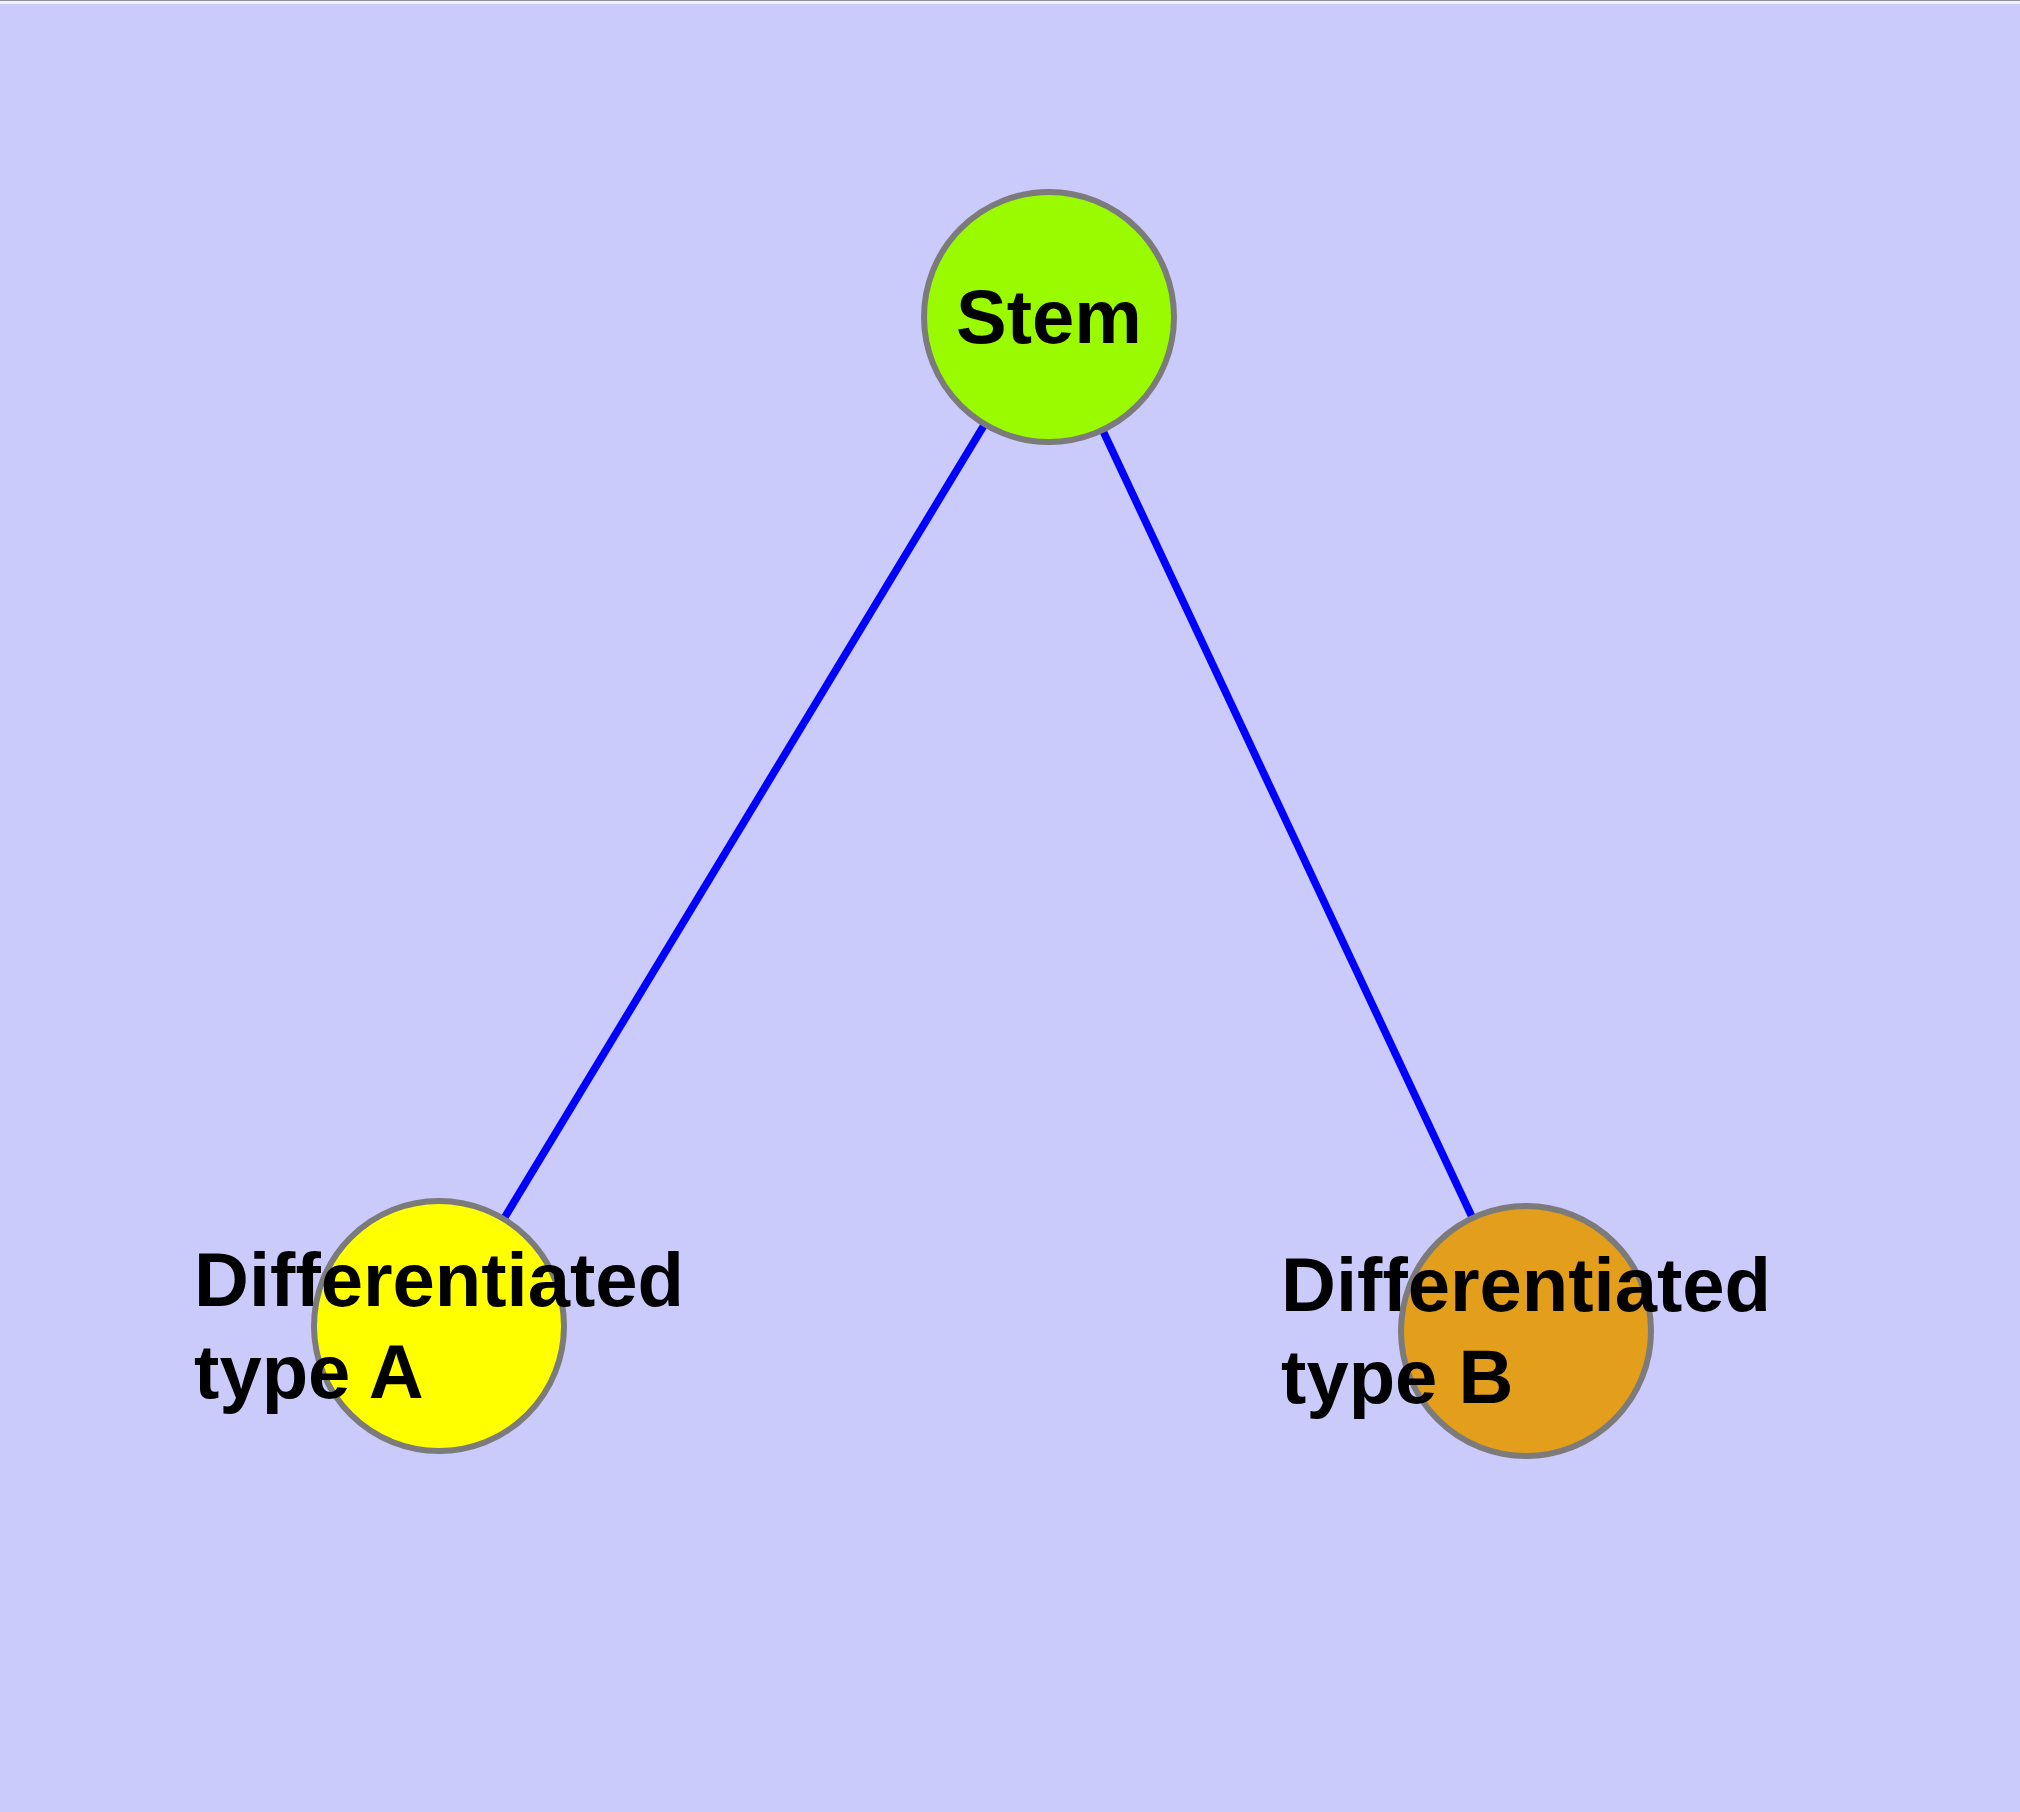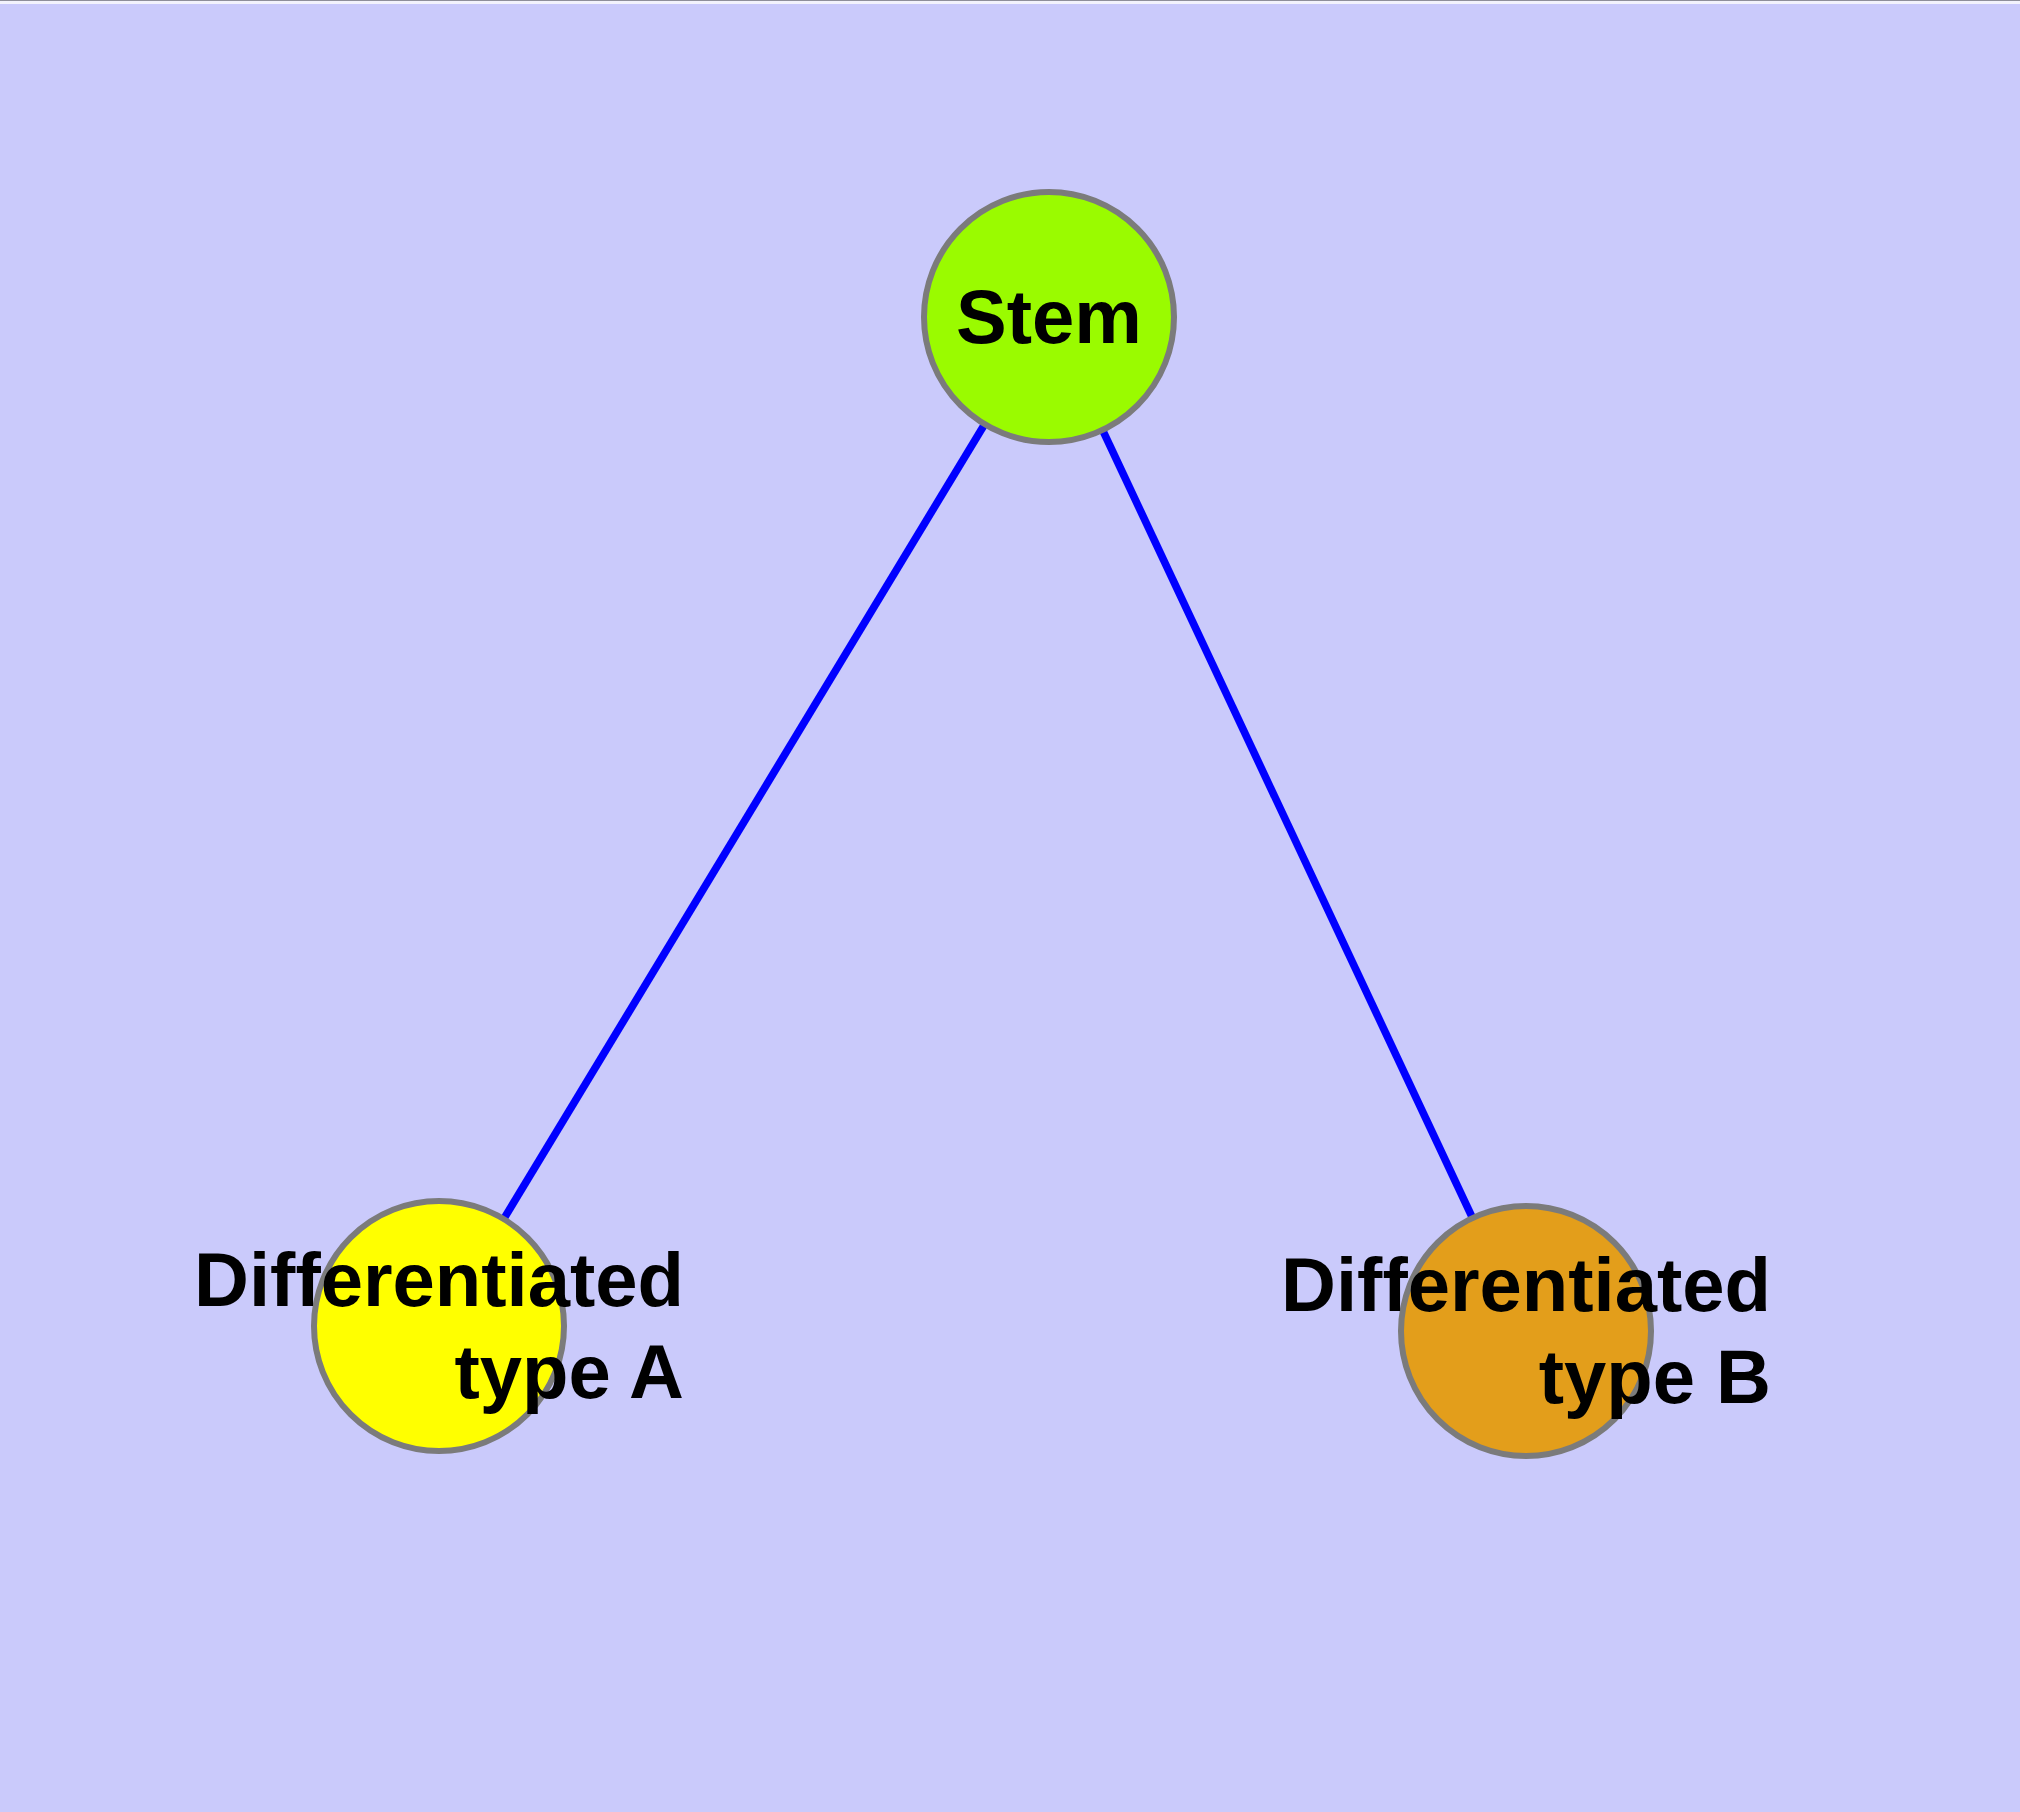--- a/index.html
+++ b/index.html
@@ -47,21 +47,21 @@
   }
   .node .label {
     position: absolute;
     left: 50%;
     top: 50%;
     transform: translate(-50%, -50%);
     font-weight: bold;
     font-size: 76px;
     line-height: 92px;
     color: #000000;
-    text-align: right;
+    text-align: left;
     white-space: pre;
     z-index: 3;
   }
   .node-stem   { left: 1049px; top: 317px;  }
   .node-type-a { left: 439px;  top: 1326px; }
   .node-type-b { left: 1526px; top: 1331px; }
   .node-stem .circle   { background: #9AFB00; }
   .node-type-a .circle { background: #FFFF00; }
   .node-type-b .circle { background: #E39E1B; }
 </style>

